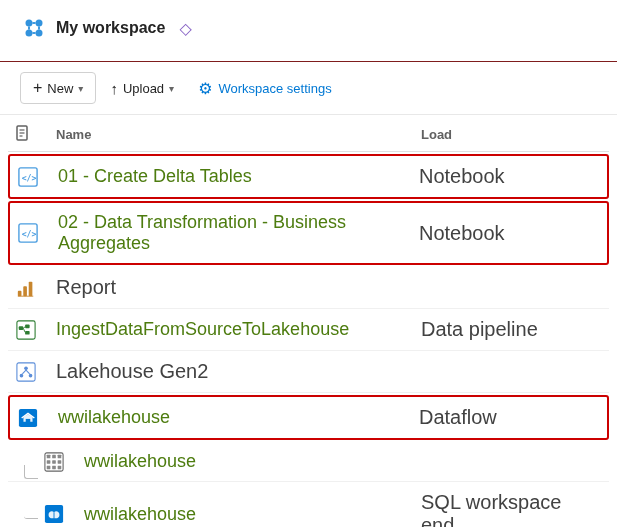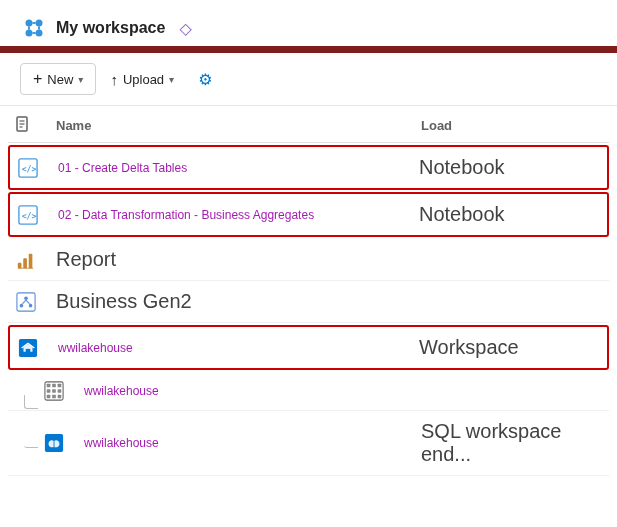--- a/index.html
+++ b/index.html
@@ -10,22 +10,22 @@
       color: #242424;
       width: 617px;
       min-height: 527px;
       overflow: hidden;
     }
 
     
     .header {
       display: flex;
       align-items: center;
-      padding: 14px 20px 4px 20px;
-      border-bottom: 7px solid #7f1d1d;
+      padding: 14px 20px 19px 20px;
+      border-bottom: 1px solid #7f1d1d;
       gap: 8px;
     }
     .workspace-icon {
       width: 28px;
       height: 28px;
       display: flex;
       align-items: center;
       justify-content: center;
       color: #0078d4;
       font-size: 20px;
@@ -123,22 +123,22 @@
       flex-shrink: 0;
       display: flex;
       align-items: center;
     }
     .row-icon svg {
       width: 20px;
       height: 20px;
     }
     .row-name {
       flex: 1;
-      font-size: 12px;
-      color: #a21caf;
+      font-size: 18px;
+      color: #4d7c0f;
     }
     .row-type {
       width: 180px;
       flex-shrink: 0;
       font-size: 20px;
       color: #424242;
     }
 
     .child-row-wrapper {
       display: flex;
@@ -183,20 +183,21 @@
     <span>New</span>
     <span class="chevron">▾</span>
   </button>
   <button class="toolbar-btn" style="border:none;background:none;padding:6px 10px;">
     <span style="font-size:15px;">↑</span>
     <span>Upload</span>
     <span class="chevron">▾</span>
   </button>
   <button class="toolbar-settings">
     <span class="gear-icon">⚙</span>
+    <span>Workspace settings</span>
   </button>
 </div>
 
 <div class="table-container">
 
   <div class="table-header">
     <div class="col-icon-cell header-file-icon">
       <svg width="16" height="18" viewBox="0 0 16 18" fill="none">
         <rect x="1" y="1" width="10" height="14" rx="1" stroke="#616161" stroke-width="1.5" fill="none"></rect>
         <line x1="3.5" y1="5" x2="8.5" y2="5" stroke="#616161" stroke-width="1.2"></line>
@@ -235,46 +236,60 @@
       <svg width="22" height="22" viewBox="0 0 22 22" fill="none">
         <rect x="2" y="14" width="4" height="6" rx="1" fill="#c8862e"></rect>
         <rect x="8" y="9" width="4" height="11" rx="1" fill="#c8862e"></rect>
         <rect x="14" y="4" width="4" height="16" rx="1" fill="#c8862e"></rect>
         <line x1="2" y1="20" x2="19" y2="20" stroke="#c8862e" stroke-width="1"></line>
       </svg>
     </div>
     <div class="row-type">Report</div>
   </div>
 
+  <div class="table-row">
+    <div class="row-icon">
+      <svg width="22" height="22" viewBox="0 0 22 22" fill="none">
+        <rect x="1" y="1" width="20" height="20" rx="2" stroke="#2e7d32" stroke-width="1.2" fill="white"></rect>
+        <rect x="3" y="7" width="5" height="4" rx="1" fill="#2e7d32"></rect>
+        <rect x="10" y="5" width="5" height="4" rx="1" fill="#2e7d32"></rect>
+        <rect x="10" y="12" width="5" height="4" rx="1" fill="#2e7d32"></rect>
+        <line x1="8" y1="9" x2="10" y2="7.5" stroke="#2e7d32" stroke-width="1"></line>
+        <line x1="8" y1="9" x2="10" y2="13.5" stroke="#2e7d32" stroke-width="1"></line>
+      </svg>
+    </div>
+    <div class="row-name">IngestDataFromSourceToLakehouse</div>
+    <div class="row-type">Data pipeline</div>
+  </div>
 
   <div class="table-row">
     <div class="row-icon">
       <svg width="22" height="22" viewBox="0 0 22 22" fill="none">
         <rect x="1" y="1" width="20" height="20" rx="2" stroke="#5b8dd9" stroke-width="1.2" fill="white"></rect>
         <circle cx="11" cy="7" r="2" fill="#5b8dd9"></circle>
         <circle cx="6" cy="15" r="2" fill="#5b8dd9"></circle>
         <circle cx="16" cy="15" r="2" fill="#5b8dd9"></circle>
         <line x1="11" y1="9" x2="7" y2="13" stroke="#5b8dd9" stroke-width="1.2"></line>
         <line x1="11" y1="9" x2="15" y2="13" stroke="#5b8dd9" stroke-width="1.2"></line>
       </svg>
     </div>
-    <div class="row-type">Business Gen2</div>
+    <div class="row-type">Lakehouse Gen2</div>
   </div>
 
   <div class="table-row highlighted" style="border:2px solid #cc0000; border-radius:3px; margin:2px 0;">
     <div class="row-icon">
       <svg width="22" height="22" viewBox="0 0 22 22" fill="none">
         <rect x="1" y="1" width="20" height="20" rx="2" fill="#0078d4"></rect>
         <path d="M6 15 L6 10 L11 7 L16 10 L16 15 Z" fill="white" opacity="0.9"></path>
         <rect x="8.5" y="12" width="5" height="5" fill="#0078d4"></rect>
         <path d="M4 11 L11 6 L18 11" stroke="white" stroke-width="1.5" fill="none"></path>
       </svg>
     </div>
     <div class="row-name">wwilakehouse</div>
-    <div class="row-type">Workspace</div>
+    <div class="row-type">Dataflow</div>
   </div>
 
   <div class="child-row-wrapper">
     <div style="width:28px; flex-shrink:0; display:flex; align-self:stretch; position:relative;">
       <div style="border-left:1.5px solid #bbb; border-bottom:1.5px solid #bbb; width:14px; height:14px; margin-left:8px; margin-top:14px; border-bottom-left-radius:3px; position:absolute;"></div>
     </div>
     <div class="row-icon">
       <svg width="22" height="22" viewBox="0 0 22 22" fill="none">
         <rect x="1" y="1" width="20" height="20" rx="2" stroke="#666" stroke-width="1.2" fill="white"></rect>
         <rect x="3" y="3" width="4" height="4" rx="0.5" fill="#888"></rect>

